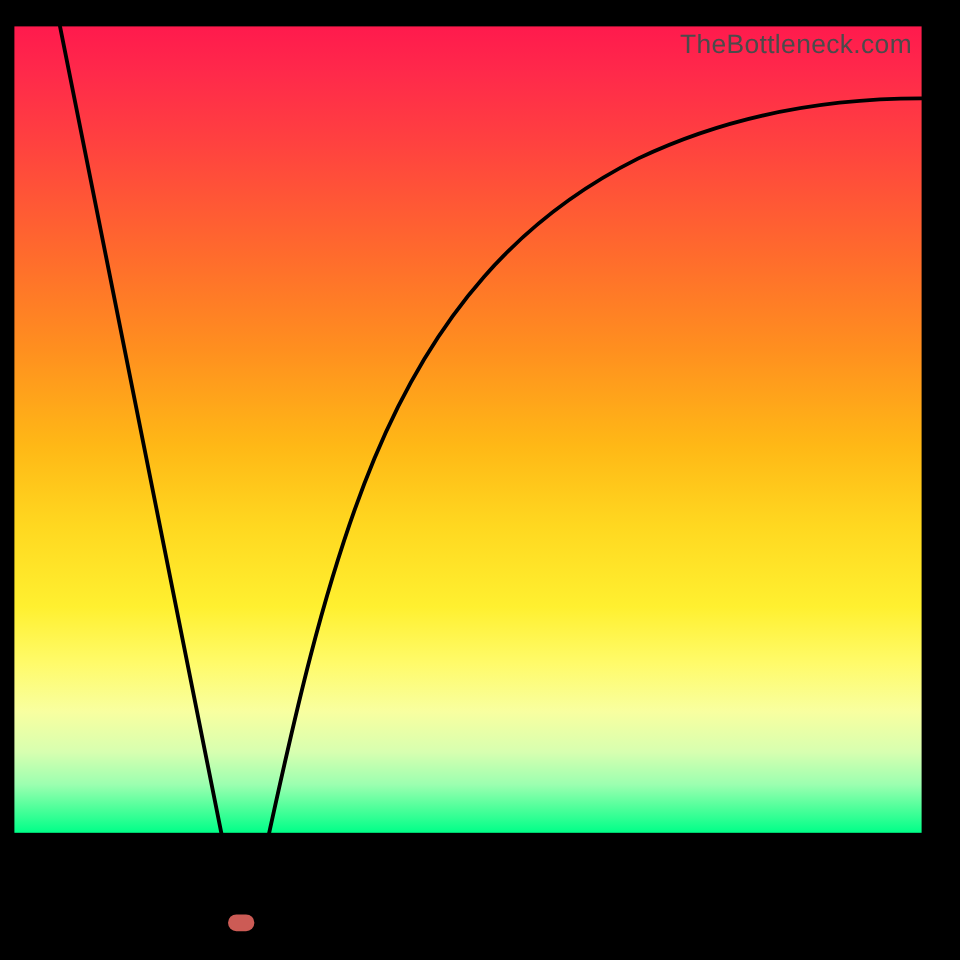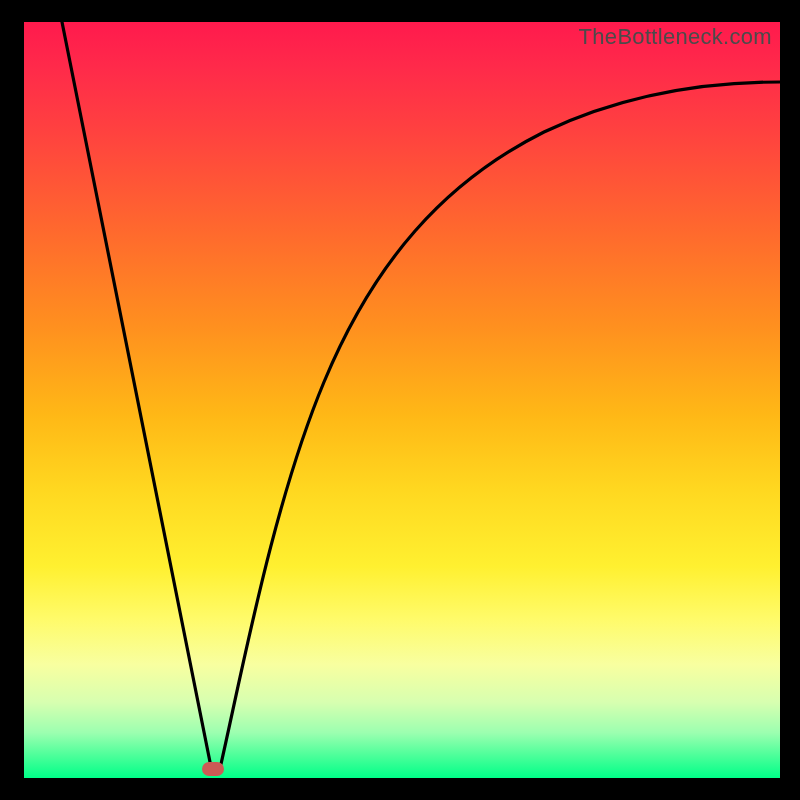--- a/index.html
+++ b/index.html
@@ -14,24 +14,24 @@
   .frame {
     position: absolute;
     left: 0;
     top: 0;
     width: 800px;
     height: 800px;
     background: #000;
   }
   .plot {
     position: absolute;
-    left: 24px;
+    left: 12px;
     top: 22px;
     width: 756px;
-    height: 756px;
+    height: 672px;
     
     background: linear-gradient(to bottom,
       #ff1a4d 0%,
       #ff2a4a 6%,
       #ff4040 14%,
       #ff6a2d 28%,
       #ff8f1f 40%,
       #ffb816 52%,
       #ffd820 62%,
       #fff030 72%,

